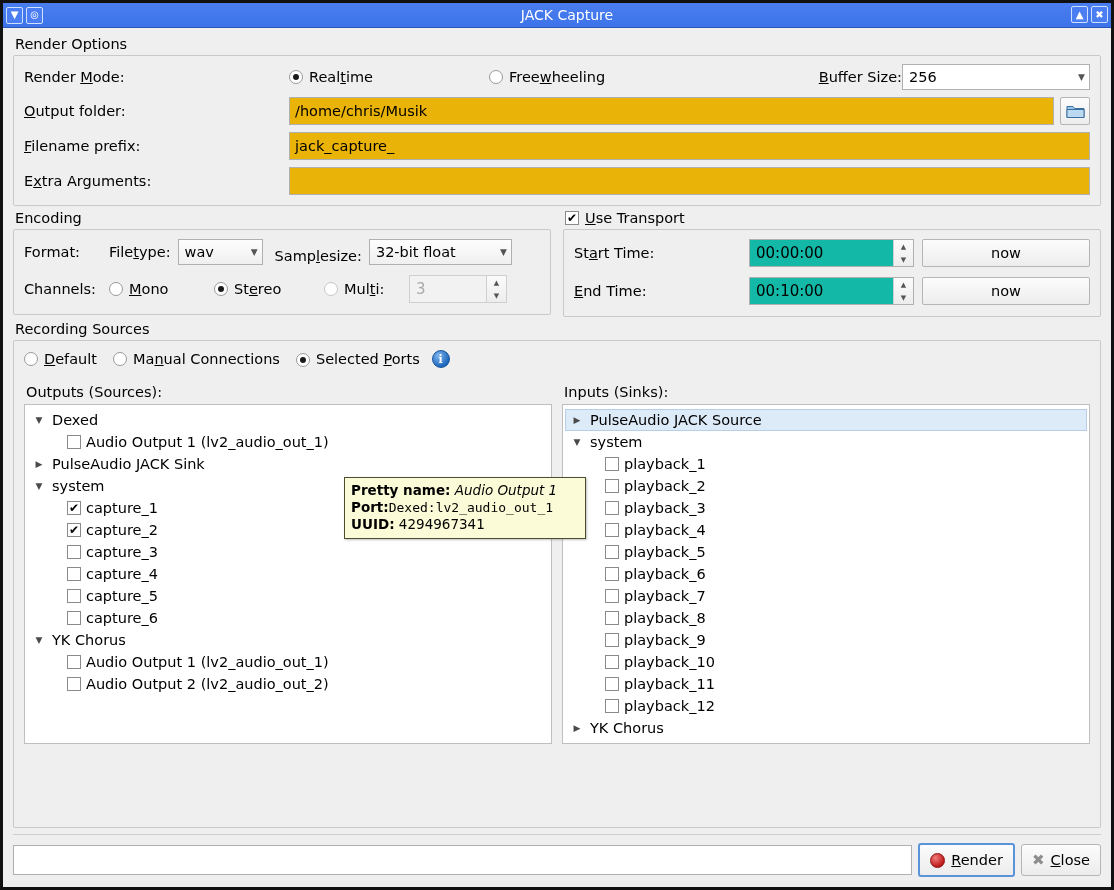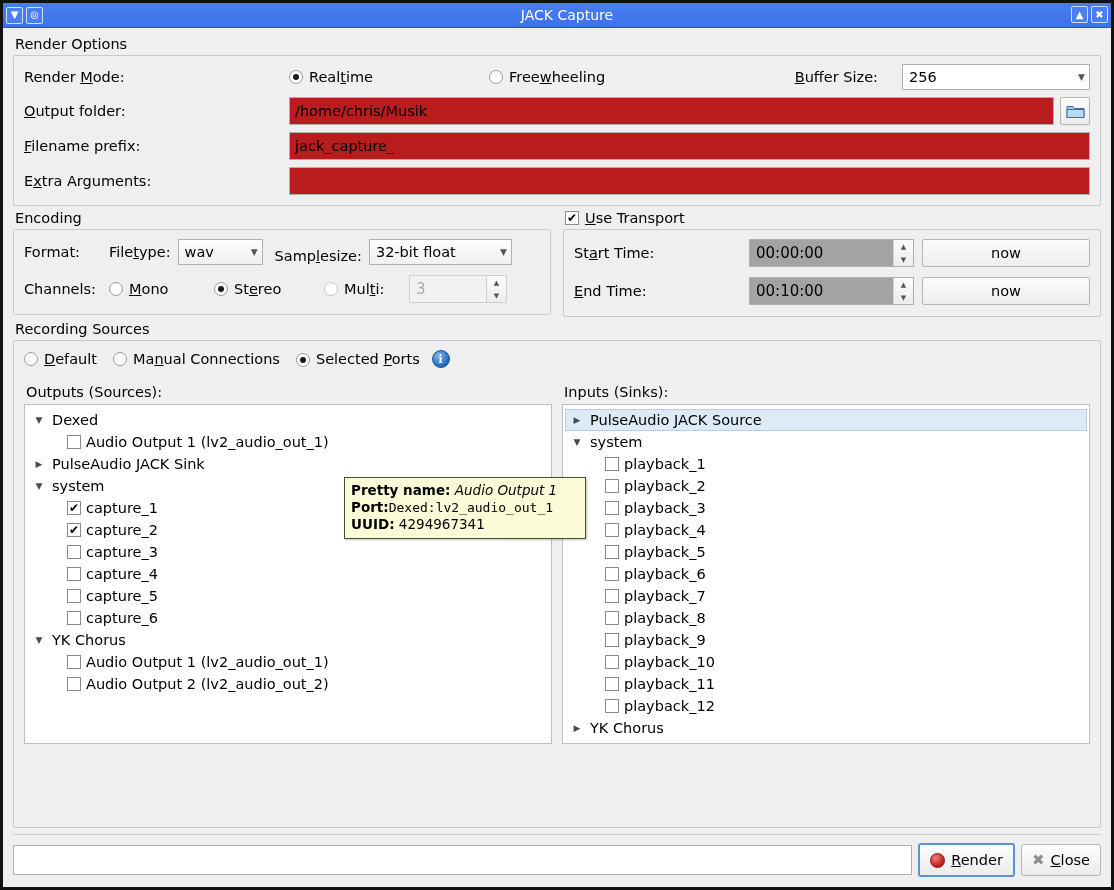--- a/index.html
+++ b/index.html
@@ -55,38 +55,38 @@
   }
   .radio.on::after{content:"";width:6px;height:6px;border-radius:50%;background:#1a1a1a;}
   .radio.dim{border-color:#c6c6c6;}
   .checkbox{
     width:14px;height:14px;box-sizing:border-box;border:1px solid #8a8a8a;background:#fff;
     display:inline-flex;align-items:center;justify-content:center;
     flex:0 0 14px;font-size:12px;line-height:1;color:#000;
   }
   .checkbox.on::after{content:"\2714";font-size:12px;font-weight:bold;}
   .txt{
-    height:26px;box-sizing:border-box;border:1px solid #b0b0b0;background:#b91c1c;
+    height:26px;box-sizing:border-box;border:1px solid #b0b0b0;background:#eab308;
     padding:0 5px;display:flex;align-items:center;font-size:14.5px;
   }
   .combo{
     height:26px;box-sizing:border-box;border:1px solid #b0b0b0;
     background:linear-gradient(#fdfdfd,#f0f0f0);
     display:flex;align-items:center;padding:0 4px 0 6px;font-size:14.5px;
     justify-content:space-between;
   }
   .combo .arrow{font-size:9px;color:#555;margin-left:8px;}
   .combo.white{background:#fff;align-items:center;}
   .btn{
     height:28px;box-sizing:border-box;
     border:1px solid #b5b5b5;border-radius:2px;
     background:linear-gradient(#fcfcfc,#ededed);
     display:flex;align-items:center;justify-content:center;font-size:14.5px;
   }
-  .spin{display:flex;height:28px;box-sizing:border-box;border:1px solid #b0b0b0;background:#a3a3a3;}
+  .spin{display:flex;height:28px;box-sizing:border-box;border:1px solid #b0b0b0;background:#14b8a6;}
   .spin .val{flex:1;display:flex;align-items:center;padding-left:6px;font-size:15px;}
   .spin .btns{
     width:19px;border-left:1px solid #cfcfcf;display:flex;flex-direction:column;
     background:linear-gradient(#fbfbfb,#ededed);
   }
   .spin .btns span{flex:1;display:flex;align-items:center;justify-content:center;font-size:7px;color:#555;}
   .spin.dim{border-color:#cfcfcf;background:#f2f2f2;}
   .spin.dim .val{color:#a9a9a9;}
   
   .folderbtn{
@@ -165,21 +165,21 @@
         <div class="row">
           <div class="lbl" style="width:265px">Render <u>M</u>ode:</div>
           <div style="display:flex;align-items:center;width:200px">
             <span class="radio on"></span>
             <span>Real<u>t</u>ime</span>
           </div>
           <div style="display:flex;align-items:center;flex:1">
             <span class="radio"></span>
             <span>Free<u>w</u>heeling</span>
           </div>
-          <div class="lbl" style="margin-right:24px"><u>B</u>uffer Size:</div>
+          <div class="lbl" style="margin-right:0"><u>B</u>uffer Size:</div>
           <div class="combo white" style="width:188px">
             <span>256</span>
             <span class="arrow">▼</span>
           </div>
         </div>
 
         <div class="row">
           <div class="lbl" style="width:265px"><u>O</u>utput folder:</div>
           <div class="txt" style="flex:1;height:28px">/home/chris/Musik</div>
           <div class="folderbtn" style="margin-left:6px">

